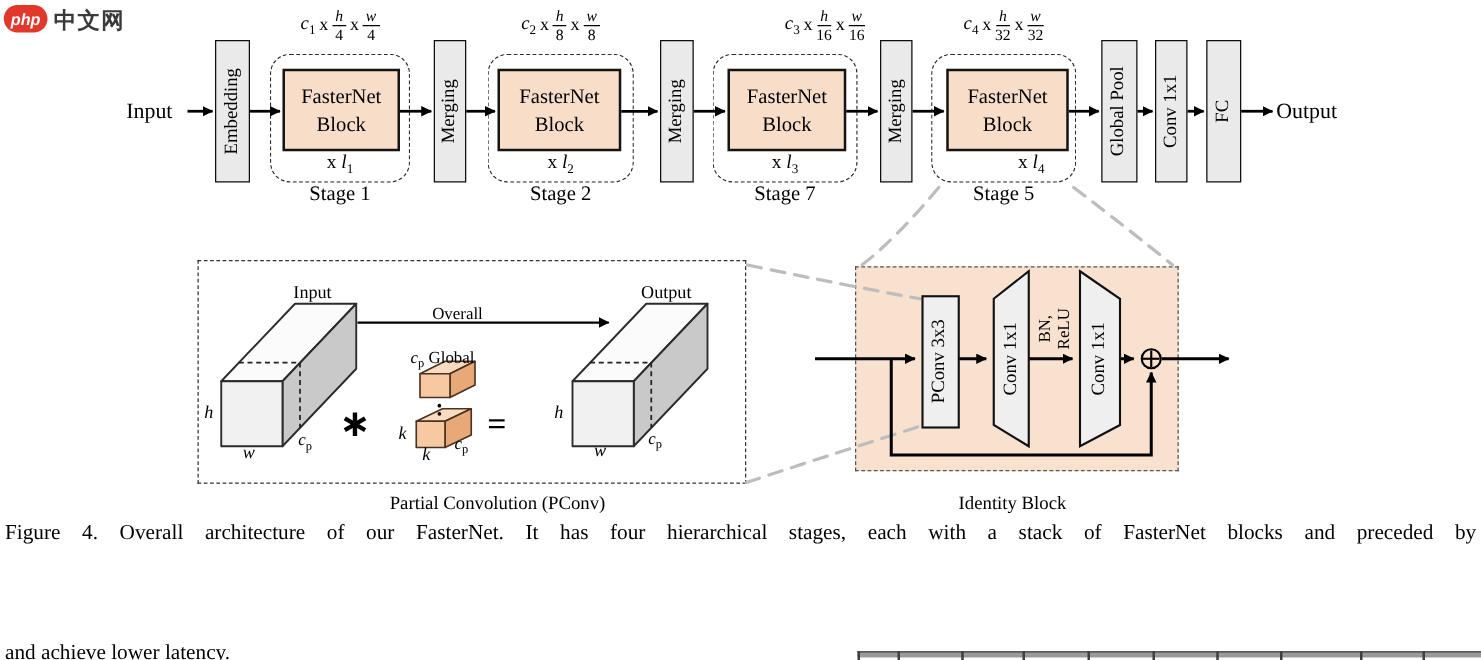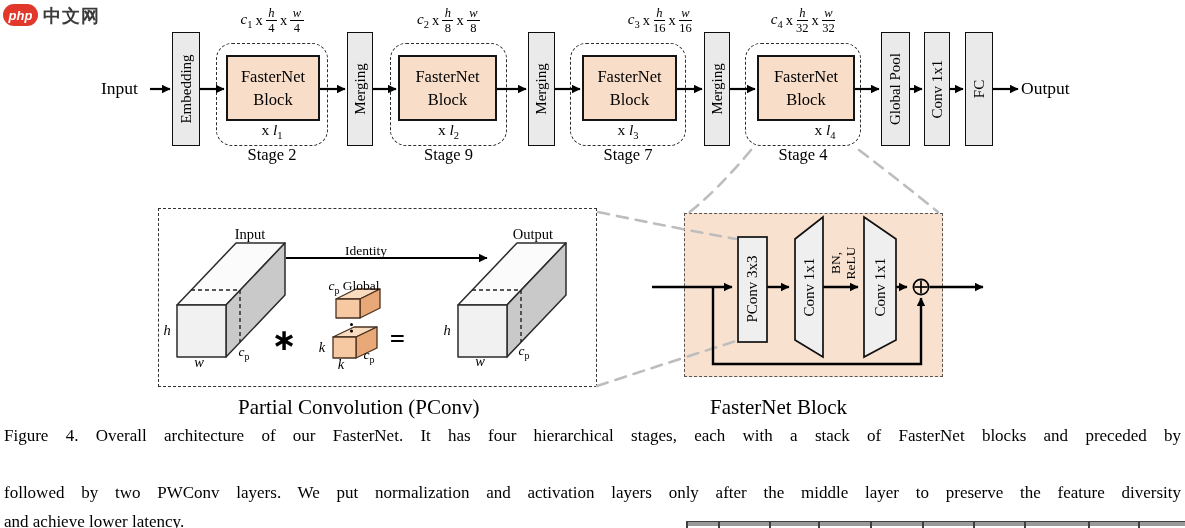--- a/index.html
+++ b/index.html
@@ -29,21 +29,21 @@
   .frac .num{border-bottom:1.3px solid #000;padding:0 2.5px;font-style:italic;}
   .frac .den{font-style:normal;}
   .io{font-size:17.5px;}
   
   .pconv-rect{border:1.7px dashed #333;box-sizing:border-box;background:transparent;}
   .detail-box{background:#F9E1D0;border:1.6px dashed #555;box-sizing:border-box;}
   .small{font-size:13.5px;} .med{font-size:14.5px;} .ital{font-style:italic;}
   .subv{font-size:10px;font-style:normal;}
   .op-star{font-size:30px;font-weight:600;font-family:"DejaVu Sans",sans-serif;}
   .op-eq{font-size:27px;font-weight:bold;letter-spacing:-1px;}
-  .dtitle{font-size:21px;text-align:left;}
+  .dtitle{font-size:15px;text-align:center;}
   
   .cap{left:4px;width:1177px;font-size:17px;line-height:28.6px;height:28.6px;white-space:nowrap;}
   .jst{white-space:normal;text-align:justify;text-align-last:justify;}
   
   .tbar{background:#9a9a9a;border-top:1.7px solid #3f3f3f;box-sizing:border-box;}
   .tick{background:#3f3f3f;}
 </style>
 </head>
 <body>
 
@@ -234,51 +234,50 @@
 
   <div class="abs txt xl cstr" style="left:216px;top:121px;width:112px;">
     <span>x</span> <i>l</i><sub>1</sub></div>
   <div class="abs txt xl cstr" style="left:390px;top:121px;width:117px;font-family:Liberation Serif, serif;">
     <span>x</span> <i>l</i><sub>2</sub></div>
   <div class="abs txt xl cstr" style="left:570px;top:121px;width:116px;">
     <span>x</span> <i>l</i><sub>3</sub></div>
   <div class="abs txt xl cstr" style="left:767px;top:121px;width:116px;">
     <span>x</span> <i>l</i><sub>4</sub></div>
 
-  <div class="abs txt stage-name cstr" style="left:216px;top:145px;width:112px;">Stage 2</div>
-  <div class="abs txt stage-name cstr" style="left:390px;top:145px;width:117px;">Stage 9</div>
+  <div class="abs txt stage-name cstr" style="left:216px;top:145px;width:112px;">Stage 1</div>
+  <div class="abs txt stage-name cstr" style="left:390px;top:145px;width:117px;">Stage 2</div>
   <div class="abs txt stage-name cstr" style="left:570px;top:145px;width:116px;">Stage 7</div>
-  <div class="abs txt stage-name cstr" style="left:745px;top:145px;width:116px;">Stage 4</div>
+  <div class="abs txt stage-name cstr" style="left:745px;top:145px;width:116px;">Stage 5</div>
 
   <div class="abs txt med cstr" style="left:200px;top:226px;width:100px;">Input</div>
   <div class="abs txt med cstr" style="left:483px;top:226px;width:100px;">Output</div>
-  <div class="abs txt small cstr" style="left:316px;top:243px;width:100px;">Identity</div>
+  <div class="abs txt small cstr" style="left:316px;top:243px;width:100px;">Overall</div>
   <div class="abs txt med ital cstr" style="left:157px;top:322px;width:20px;">h</div>
   <div class="abs txt med ital cstr" style="left:189px;top:354px;width:20px;">w</div>
   <div class="abs txt small cstr" style="left:232px;top:344px;width:24px;"><i>c</i><sub class="subv">p</sub></div>
   <div class="abs txt op-star cstr" style="left:266px;top:322px;width:36px;">∗</div>
   <div class="abs txt small cstr" style="left:304px;top:278px;width:100px;"><i>c</i><sub class="subv">p</sub> <span>Global</span></div>
   <div class="abs txt med ital cstr" style="left:312px;top:339px;width:20px;">k</div>
   <div class="abs txt med ital cstr" style="left:331px;top:356px;width:20px;">k</div>
   <div class="abs txt small cstr" style="left:357px;top:347px;width:24px;"><i>c</i><sub class="subv">p</sub></div>
   <div class="abs txt op-eq cstr" style="left:383px;top:324px;width:28px;">=</div>
   <div class="abs txt med ital cstr" style="left:437px;top:322px;width:20px;">h</div>
   <div class="abs txt med ital cstr" style="left:470px;top:353px;width:20px;">w</div>
   <div class="abs txt small cstr" style="left:512px;top:343px;width:24px;"><i>c</i><sub class="subv">p</sub></div>
   <div class="abs txt dtitle" style="left:238px;top:395px;width:320px;">Partial Convolution (PConv)</div>
 
   <span class="vlabel" style="left:752px;top:289px;font-size:15px;">PConv 3x3</span>
   <span class="vlabel" style="left:809px;top:287px;font-size:15px;">Conv 1x1</span>
   <span class="vlabel" style="left:836px;top:263px;font-size:13.5px;">BN,</span>
   <span class="vlabel" style="left:851px;top:263px;font-size:13.5px;">ReLU</span>
   <span class="vlabel" style="left:880px;top:287px;font-size:15px;">Conv 1x1</span>
-  <div class="abs txt dtitle" style="left:710px;top:395px;width:200px;">FasterNet Block</div>
-
-  <div class="abs txt cap jst" style="top:422px;">Figure 4.  Overall architecture of our FasterNet. It has four hierarchical stages, each with a stack of FasterNet blocks and preceded by</div>
-  <div class="abs txt cap jst" style="top:479.2px;">followed by two PWConv layers. We put normalization and activation layers only after the middle layer to preserve the feature diversity</div>
+  <div class="abs txt dtitle" style="left:710px;top:395px;width:200px;">Identity Block</div>
+
+  <div class="abs txt cap jst" style="top:412px;">Figure 4.  Overall architecture of our FasterNet. It has four hierarchical stages, each with a stack of FasterNet blocks and preceded by</div>
   <div class="abs txt cap" style="top:507.8px;">and achieve lower latency.</div>
 
   <div class="abs bg tbar" style="left:686px;top:521px;width:499px;height:5px;"></div>
   <div class="abs bg tick" style="left:686px;top:521px;width:2px;height:7px;"></div>
   <div class="abs bg tick" style="left:718px;top:521px;width:2px;height:7px;"></div>
   <div class="abs bg tick" style="left:769px;top:521px;width:2px;height:7px;"></div>
   <div class="abs bg tick" style="left:818px;top:521px;width:2px;height:7px;"></div>
   <div class="abs bg tick" style="left:870px;top:521px;width:2px;height:7px;"></div>
   <div class="abs bg tick" style="left:922px;top:521px;width:2px;height:7px;"></div>
   <div class="abs bg tick" style="left:973px;top:521px;width:2px;height:7px;"></div>

